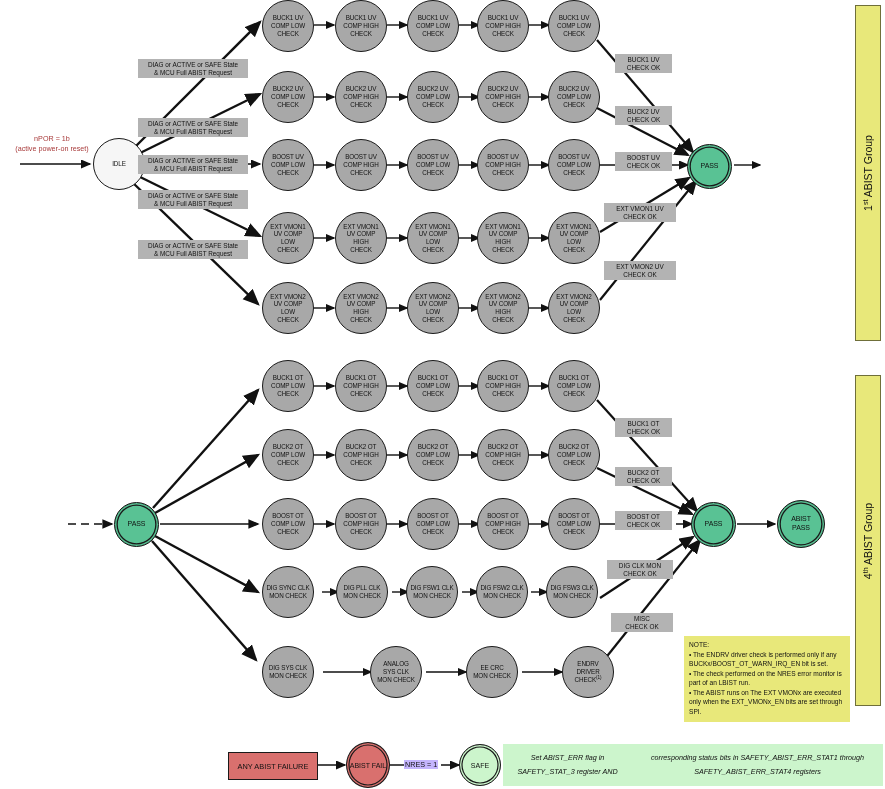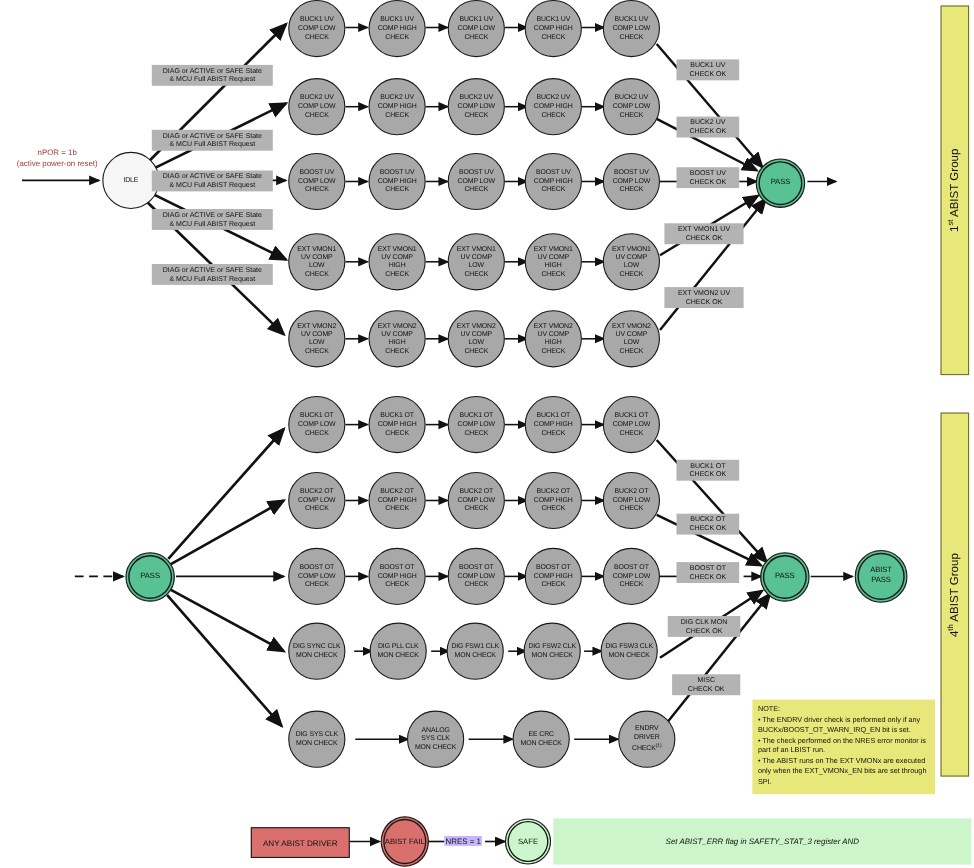--- a/index.html
+++ b/index.html
@@ -478,26 +478,27 @@
   </div>
 
   <div class="notebox" style="left:684px;top:636px;width:166px;height:86px;">
     <div class="nline">NOTE:</div>
     <div class="nline">• <span>The ENDRV driver check is performed only if any BUCKx/BOOST_OT_WARN_IRQ_EN bit is set.</span></div>
     <div class="nline">• <span>The check performed on the NRES error monitor is part of an LBIST run.</span></div>
     <div class="nline">• <span>The ABIST runs on The EXT VMONx are executed only when the EXT_VMONx_EN bits are set through SPI.</span></div>
   </div>
 
   <div class="failbox" style="left:228px;top:752px;width:88px;height:26px;">
-    <span>ANY ABIST DRIVER</span>
+    <span>ANY ABIST FAILURE</span>
   </div>
   <div class="ellipse red" style="left:346px;top:742px;width:44px;height:46px;box-shadow:inset 0 0 0 1.4px #d9706e, inset 0 0 0 2.6px #1a1a1a;">
     <span>ABIST FAIL</span>
   </div>
   <div class="nreslabel" style="left:404px;top:760px;">NRES = 1</div>
   <div class="ellipse lgreen" style="left:459px;top:744px;width:42px;height:42px;">
     <span>SAFE</span>
   </div>
   <div class="greenbar" style="left:503px;top:744px;width:380px;height:42px;">
     <span style="white-space: pre-line;">Set ABIST_ERR flag in SAFETY_STAT_3 register AND</span>
+    <span style="white-space: pre-line;">corresponding status bits in SAFETY_ABIST_ERR_STAT1 through SAFETY_ABIST_ERR_STAT4 registers</span>
   </div>
 
 </div>
 
 </body></html>

